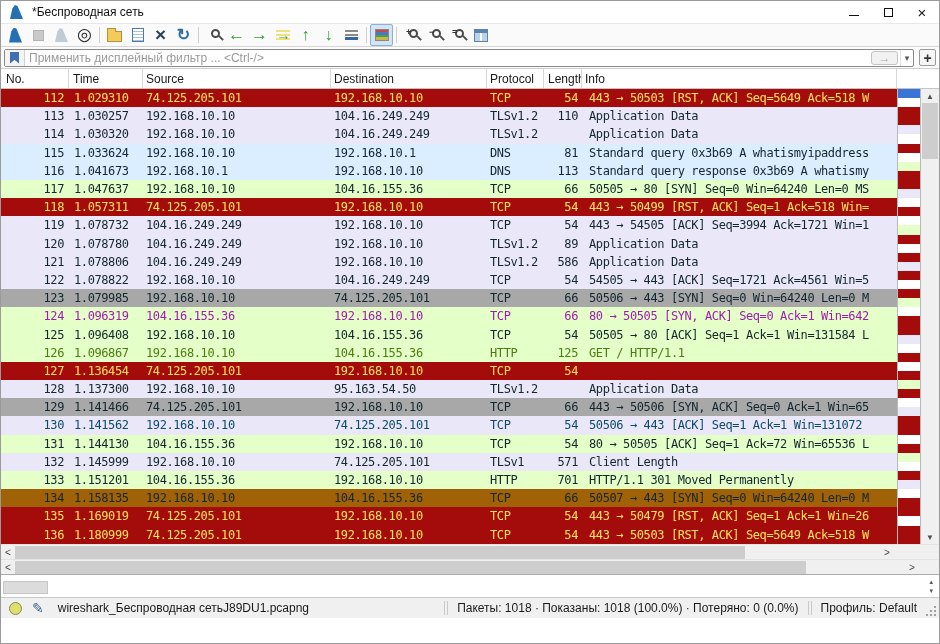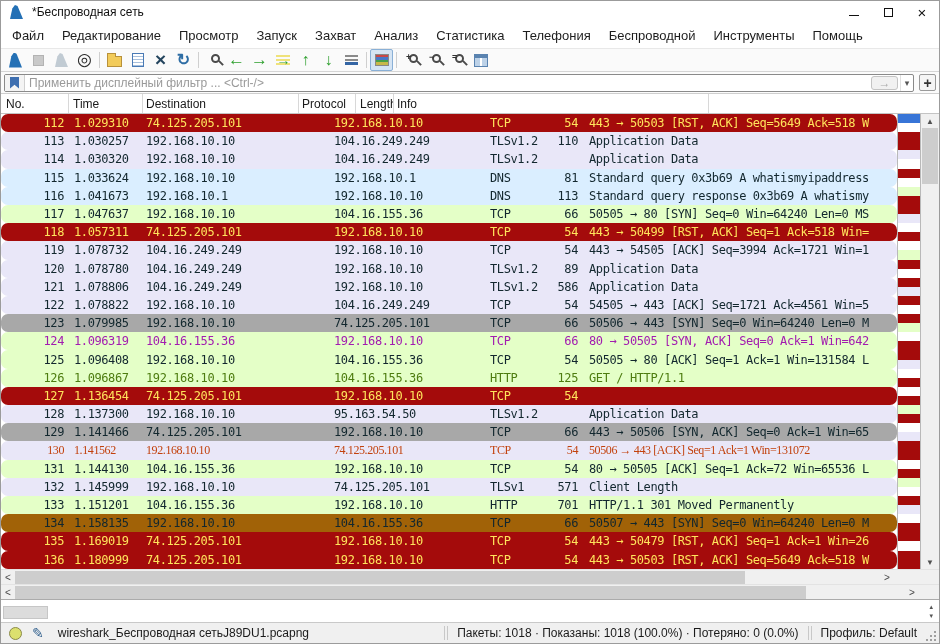--- a/index.html
+++ b/index.html
@@ -59,21 +59,21 @@
   .caret-btn { width:13px; height:16px; color:#555; font-size:9px; display:flex; align-items:center; justify-content:center; border-left:1px solid #E0E0E0; }
   .add-btn { width:17px; height:17px; border:1px solid #9A9A9A; border-radius:2px; background:#F5F5F5; margin-left:5px; font-size:14px; font-weight:bold; color:#333; display:flex; align-items:center; justify-content:center; line-height:1; }
 
   
   .hdr { height:20px; display:flex; background:#FFFFFF; border-bottom:1px solid #C4C4C4; font-size:12px; color:#191919; }
   .hcell { display:flex; align-items:center; border-right:1px solid #D8D8D8; overflow:hidden; white-space:nowrap; }
 
   
   .list { position:relative; height:455px; background:#fff; overflow:hidden; }
   .rows { position:absolute; left:0; top:0; width:896px; }
-  .prow { height:18.2px; width:896px; display:flex; overflow:hidden; font-family:"DejaVu Sans Mono","Liberation Mono",monospace; font-size:12px; letter-spacing:-0.4px;border-radius:7px; }
+  .prow { height:18.2px; width:896px; display:flex; overflow:hidden; font-family:"DejaVu Sans Mono","Liberation Mono",monospace; font-size:12px; letter-spacing:-0.4px; }
   .pcell { overflow:hidden; white-space:nowrap; display:flex; align-items:center; }
   .minimap { position:absolute; left:896px; top:0; width:24px; height:455px; border-left:1px solid #B9B9B9; border-right:1px solid #B9B9B9; display:flex; flex-direction:column; background:#fff; }
   .stripe { flex:1; }
   .vscroll { position:absolute; left:920px; top:0; width:18px; height:455px; background:#F0F0F0; }
   .varrow { height:14px; display:flex; align-items:center; justify-content:center; font-size:8px; color:#505050; }
   .varrow.bottom { position:absolute; bottom:0; width:100%; }
   .vthumb { position:absolute; top:14px; left:1px; width:16px; height:56px; background:#CDCDCD; }
 
   
   .hs { height:15px; background:#F0F0F0; position:relative; border-top:1px solid #E3E3E3; }
@@ -115,33 +115,20 @@
         </div>
       <div class="wbtn">
           <span class="glyph-max"></span>
         </div>
       <div class="wbtn">
           <span class="glyph-close">×</span>
         </div>
     </div>
   </div>
 
-  <div class="menubar" id="menubar">
-      <div class="menu-item">Файл</div>
-      <div class="menu-item">Редактирование</div>
-      <div class="menu-item">Просмотр</div>
-      <div class="menu-item">Запуск</div>
-      <div class="menu-item">Захват</div>
-      <div class="menu-item">Анализ</div>
-      <div class="menu-item">Статистика</div>
-      <div class="menu-item">Телефония</div>
-      <div class="menu-item">Беспроводной</div>
-      <div class="menu-item">Инструменты</div>
-      <div class="menu-item">Помощь</div>
-    </div>
 
   <div class="toolbar" id="toolbar">
       <div class="tbi">
         <div class="i-fin"></div>
       </div>
       <div class="tbi dis">
         <div class="i-stop"></div>
       </div>
       <div class="tbi dis">
         <div class="i-restart"></div>
@@ -220,20 +207,21 @@
         </div>
     </div>
     <div class="add-btn">
         <span>+</span>
       </div>
   </div>
 
   <div class="hdr" id="hdr">
       <div class="hcell" style="width: 68px; padding-left: 5px;">No.</div>
       <div class="hcell" style="width: 74px; padding-left: 4px;">Time</div>
+      <div class="hcell" style="width: 188px; padding-left: 3px;">Source</div>
       <div class="hcell" style="width: 156px; padding-left: 3px;">Destination</div>
       <div class="hcell" style="width: 57px; padding-left: 3px;">Protocol</div>
       <div class="hcell" style="width: 38px; padding-left: 4px;">Length</div>
       <div class="hcell" style="width: 315px; padding-left: 3px;">Info</div>
     </div>
 
   <div class="list">
     <div class="rows" id="rows">
         <div class="prow" style="background: rgb(164, 11, 11); color: rgb(255, 228, 92);">
           <div class="pcell" style="width: 68px; justify-content: flex-end; padding-right: 5px;">112</div>
@@ -389,21 +377,21 @@
         </div>
         <div class="prow" style="background: rgb(168, 168, 168); color: rgb(18, 39, 46);">
           <div class="pcell" style="width: 68px; justify-content: flex-end; padding-right: 5px;">129</div>
           <div class="pcell" style="width: 74px; padding-left: 5px;">1.141466</div>
           <div class="pcell" style="width: 188px; padding-left: 3px;">74.125.205.101</div>
           <div class="pcell" style="width: 156px; padding-left: 3px;">192.168.10.10</div>
           <div class="pcell" style="width: 57px; padding-left: 3px;">TCP</div>
           <div class="pcell" style="width: 38px; justify-content: flex-end; padding-right: 4px;">66</div>
           <div class="pcell" style="width: 315px; padding-left: 7px;">443 → 50506 [SYN, ACK] Seq=0 Ack=1 Win=65</div>
         </div>
-        <div class="prow" style="background: rgb(233, 231, 248); color: #c2410c; font-family: Liberation Serif, serif;">
+        <div class="prow" style="background: rgb(233, 231, 248); color: #0c4a6e;">
           <div class="pcell" style="width: 68px; justify-content: flex-end; padding-right: 5px;">130</div>
           <div class="pcell" style="width: 74px; padding-left: 5px;">1.141562</div>
           <div class="pcell" style="width: 188px; padding-left: 3px;">192.168.10.10</div>
           <div class="pcell" style="width: 156px; padding-left: 3px;">74.125.205.101</div>
           <div class="pcell" style="width: 57px; padding-left: 3px;">TCP</div>
           <div class="pcell" style="width: 38px; justify-content: flex-end; padding-right: 4px;">54</div>
           <div class="pcell" style="width: 315px; padding-left: 7px;">50506 → 443 [ACK] Seq=1 Ack=1 Win=131072</div>
         </div>
         <div class="prow" style="background: rgb(228, 255, 199); color: rgb(18, 39, 46);">
           <div class="pcell" style="width: 68px; justify-content: flex-end; padding-right: 5px;">131</div>

